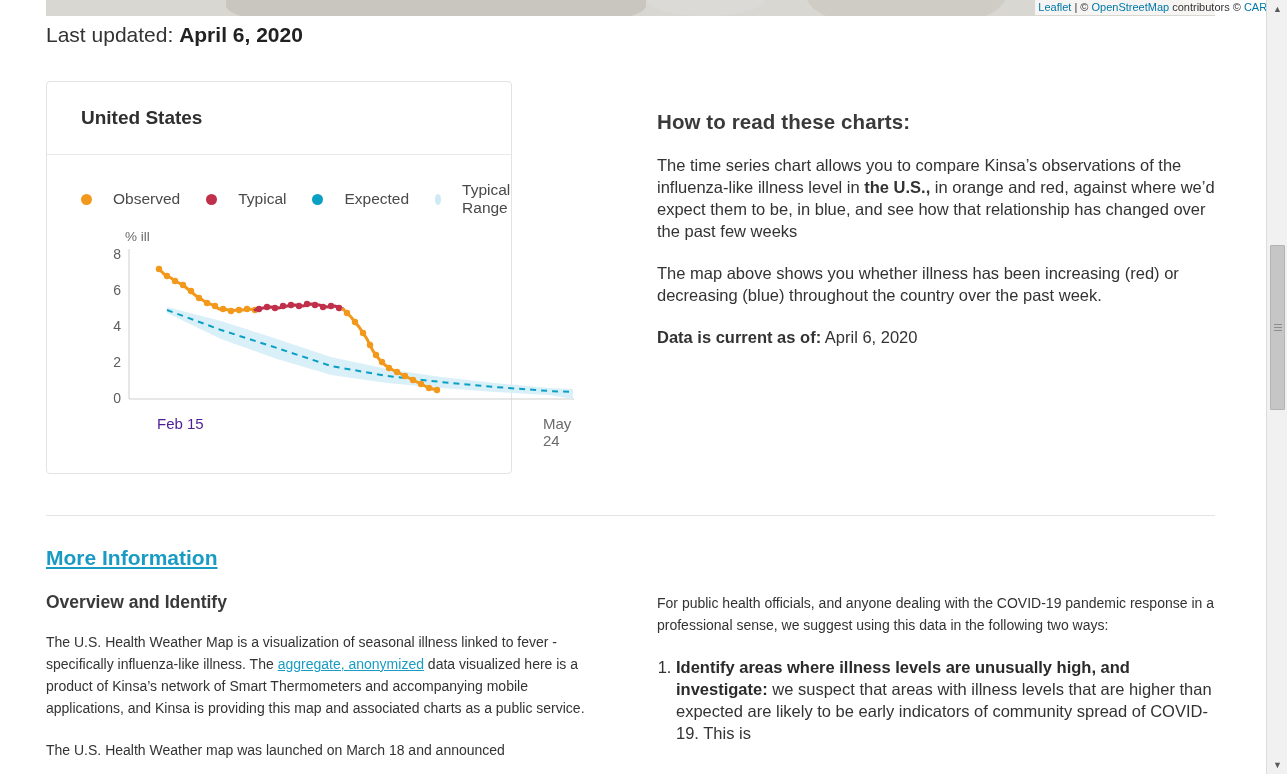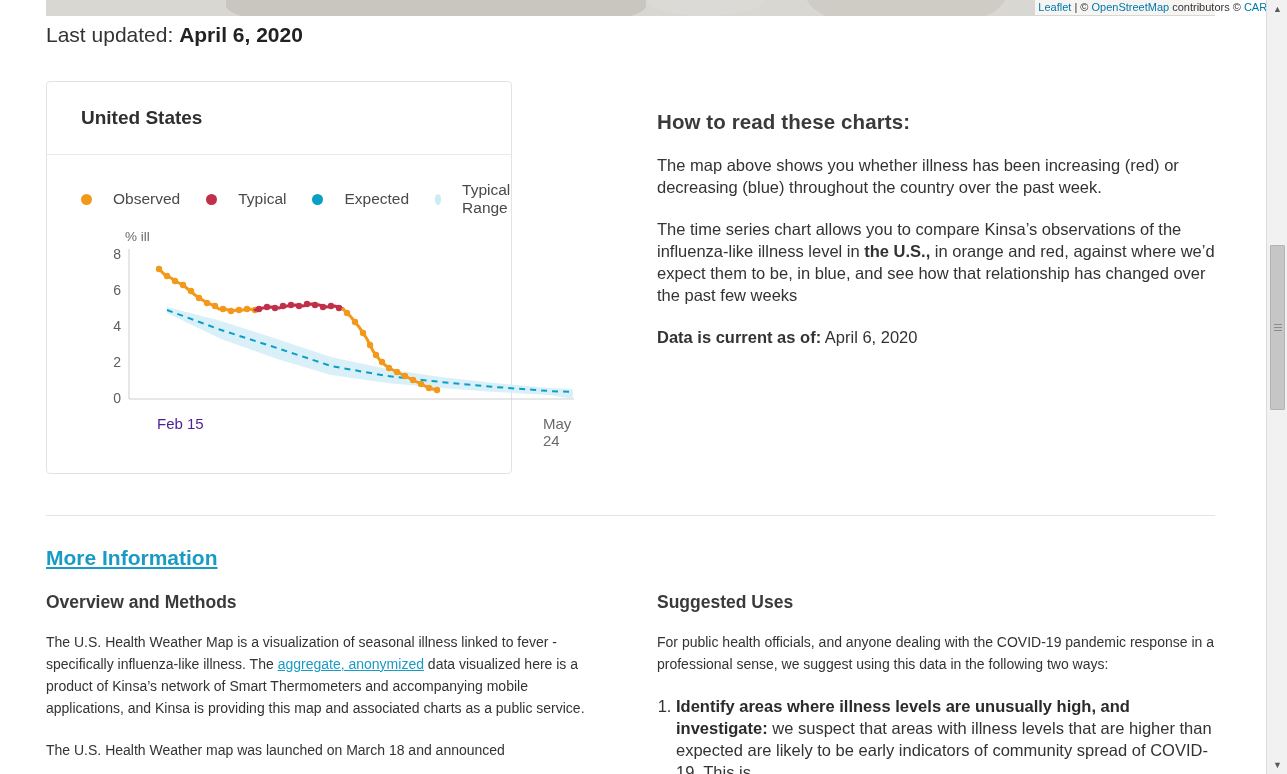--- a/index.html
+++ b/index.html
@@ -332,43 +332,42 @@
         </g>
       </svg>
 
       <div class="x-tick-left">Feb 15</div>
       <div class="x-tick-right">May 24</div>
     </div>
   </div>
 
   <div class="howto">
     <h2>How to read these charts:</h2>
-    <p>The map above shows you whether illness has been increasing (red) or decreasing (blue) throughout the country over the past week.</p>
     <p>
       <span>The time series chart allows you to compare Kinsa’s observations of the influenza-like illness level in </span><b>the U.S.,</b><span> in orange and red, against where we’d expect them to be, in blue, and see how that relationship has changed over the past few weeks</span>
     </p>
+    <p>The map above shows you whether illness has been increasing (red) or decreasing (blue) throughout the country over the past week.</p>
     <p>
       <b>Data is current as of:</b><span> April 6, 2020</span>
     </p>
   </div>
 
   <div class="divider"></div>
 
   <div class="more-info-title">More Information</div>
 
   <div class="col-left">
-    <h3>Overview and Methods</h3>
+    <h3>Overview and Identify</h3>
     <p>
       <span>The U.S. Health Weather Map is a visualization of seasonal illness linked to fever - specifically influenza-like illness. The </span><a href="#">aggregate, anonymized</a><span> data visualized here is a product of Kinsa’s network of Smart Thermometers and accompanying mobile applications, and Kinsa is providing this map and associated charts as a public service.</span>
     </p>
     <p>The U.S. Health Weather map was launched on March 18 and announced</p>
   </div>
 
   <div class="col-right">
-    <h3>Suggested Uses</h3>
     <p>For public health officials, and anyone dealing with the COVID-19 pandemic response in a professional sense, we suggest using this data in the following two ways:</p>
     <ol class="uses">
       <li>
         <b>Identify areas where illness levels are unusually high, and investigate:</b><span> we suspect that areas with illness levels that are higher than expected are likely to be early indicators of community spread of COVID-19. This is</span>
       </li>
     </ol>
   </div>
 
   <div class="scrollbar">
     <div class="sb-arrow up">▲</div>

